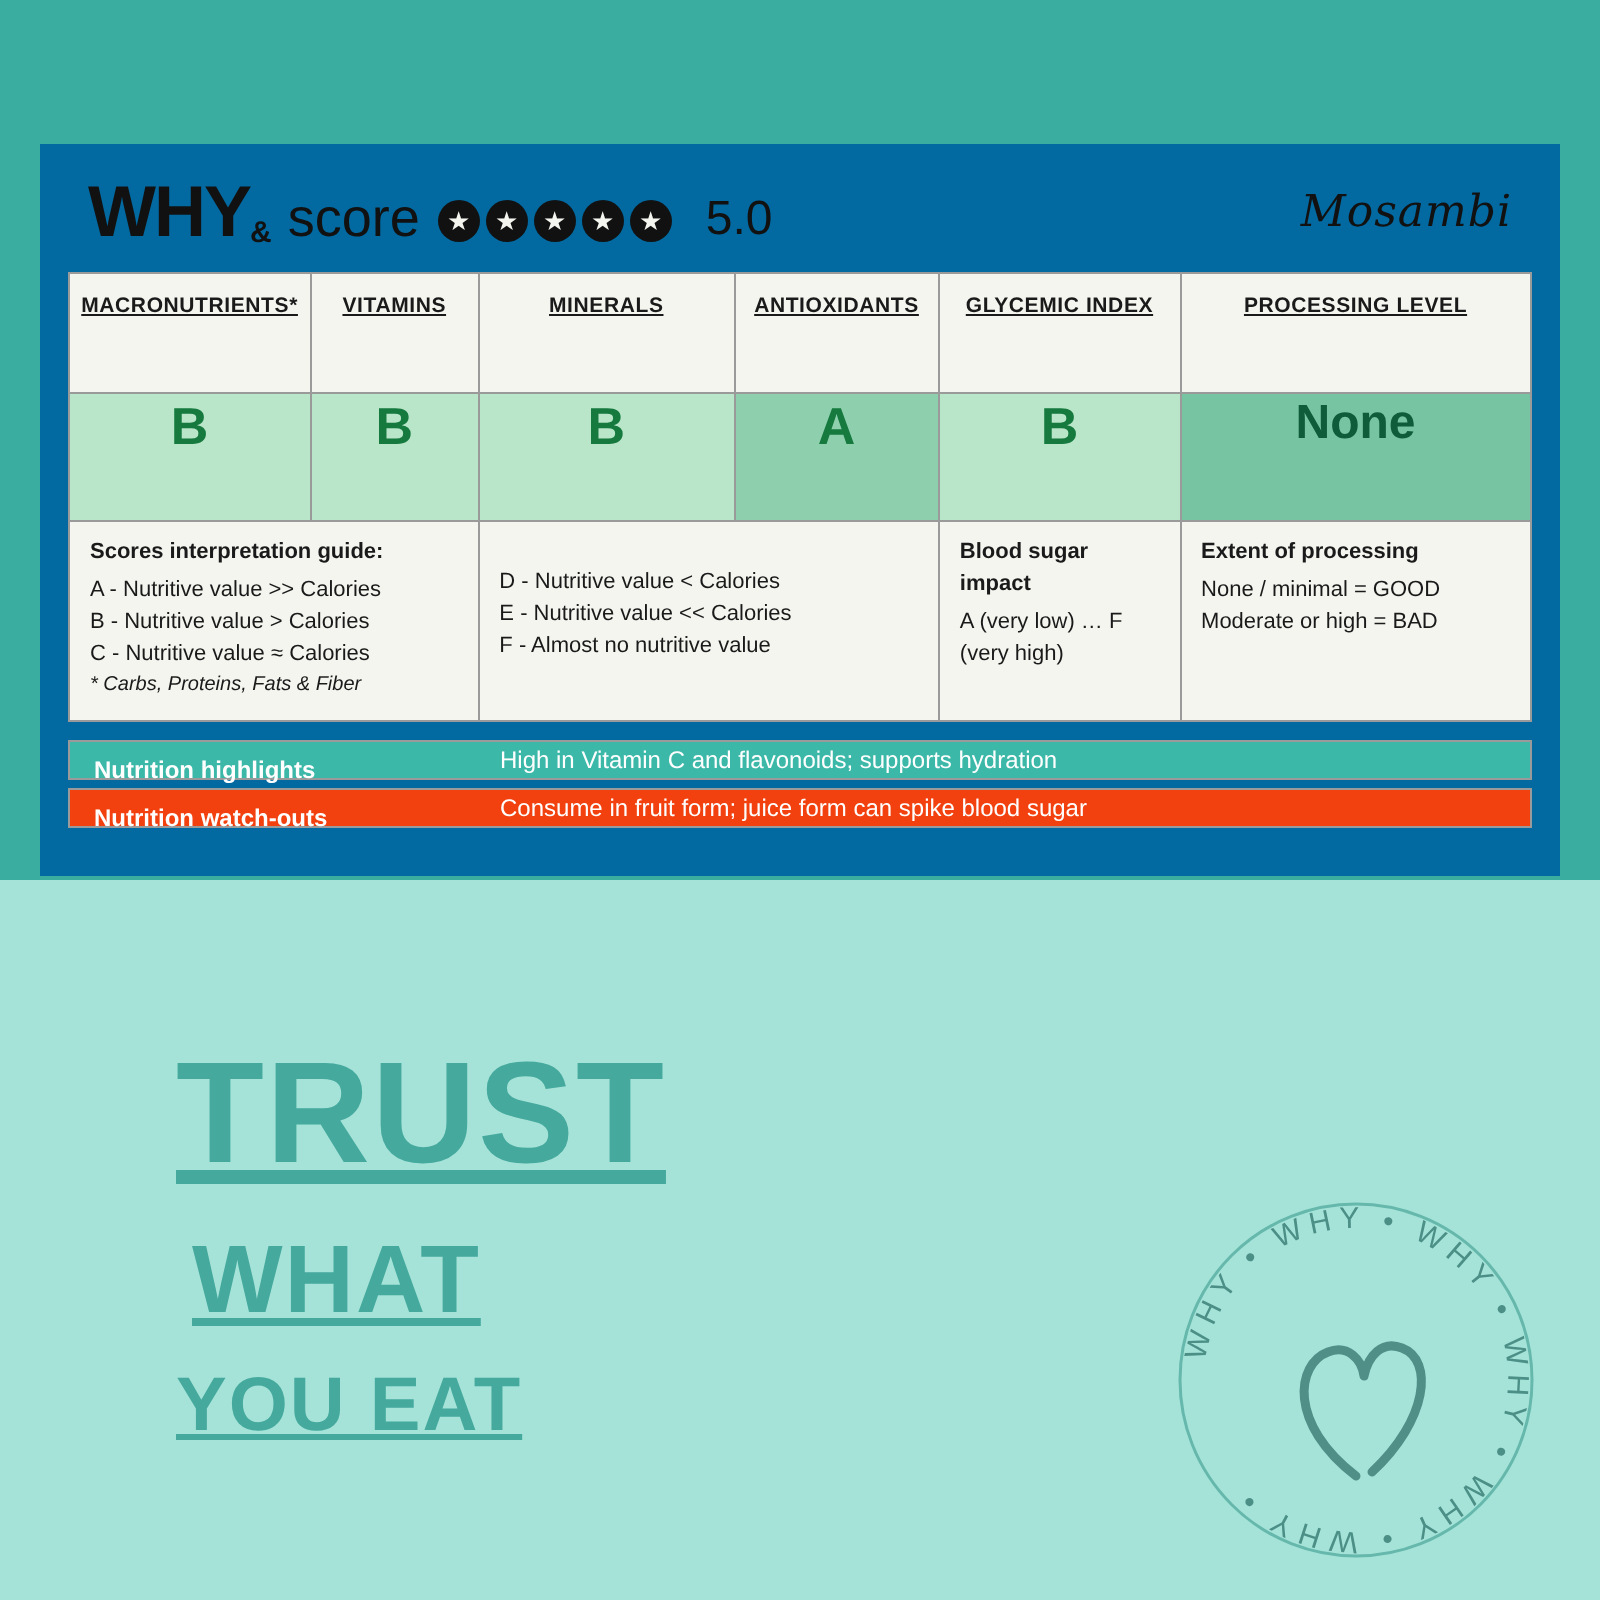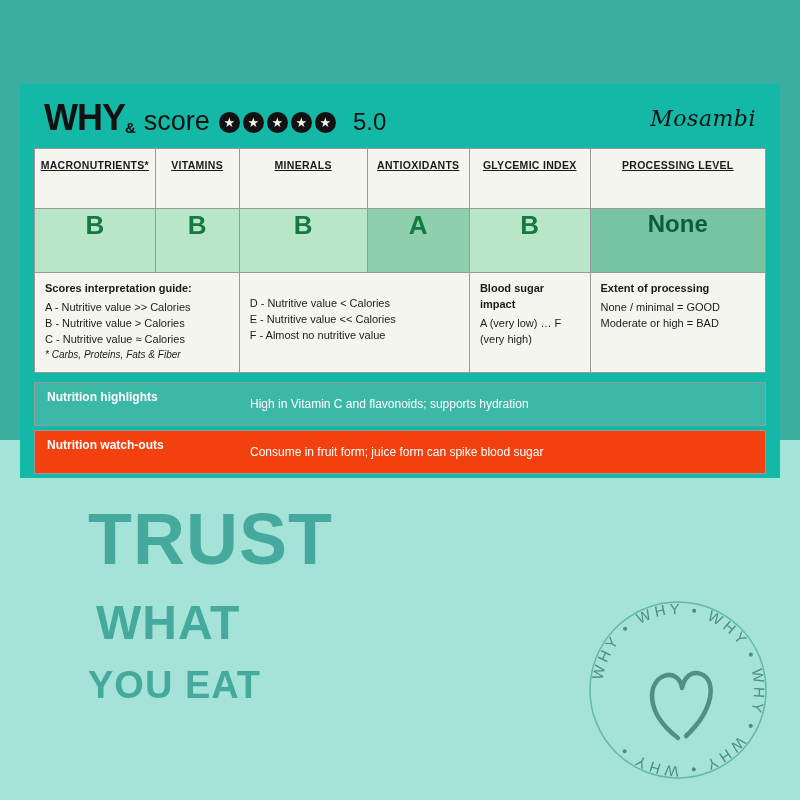--- a/index.html
+++ b/index.html
@@ -17,24 +17,24 @@
   .top-band {
     position: absolute;
     left: 0; top: 0;
     width: 800px; height: 440px;
     background: #3bada0;
   }
 
   
   .card {
     position: absolute;
-    left: 20px; top: 84px;
+    left: 20px; top: 72px;
     width: 760px;
-    background: #14b8a6;
-    padding: 14px 14px 4px 14px;
+    background: #0369a1;
+    padding: 14px 14px 24px 14px;
   }
 
   
   .card-header {
     display: flex;
     align-items: flex-start;
     justify-content: space-between;
     padding: 2px 2px 12px 10px;
   }
   .brand-row { display: flex; align-items: center; gap: 9px; }
@@ -140,21 +140,21 @@
   }
   .notes .it { font-style: italic; font-size: 10px; }
   .notes div.line { white-space: nowrap; }
 
   
   .hl-row {
     display: flex;
     align-items: center;
     margin-top: 9px;
     border: 1px solid #9a9a9a;
-    height: 44px;
+    height: 20px;
   }
   .hl-row.watch { margin-top: 4px; }
   .hl-label {
     width: 205px;
     flex: 0 0 205px;
     font-size: 12px;
     font-weight: bold;
     color: #fff;
     padding-left: 12px;
     line-height: 28px;
@@ -166,22 +166,23 @@
     padding-left: 10px;
     line-height: 28px;
   }
   .hl-row.high { background: #3cb8a9; }
   .hl-row.watch { background: #f2400f; }
 
   
   .tagline {
     position: absolute;
     left: 88px;
-    top: 505px;
+    top: 523px;
     color: #45a99e;
+    text-decoration: underline;
   }
   .t1 {
     font-size: 72px;
     font-weight: bold;
     letter-spacing: 1px;
     line-height: 0.95;
   }
   .t2 {
     font-size: 48px;
     font-weight: bold;

